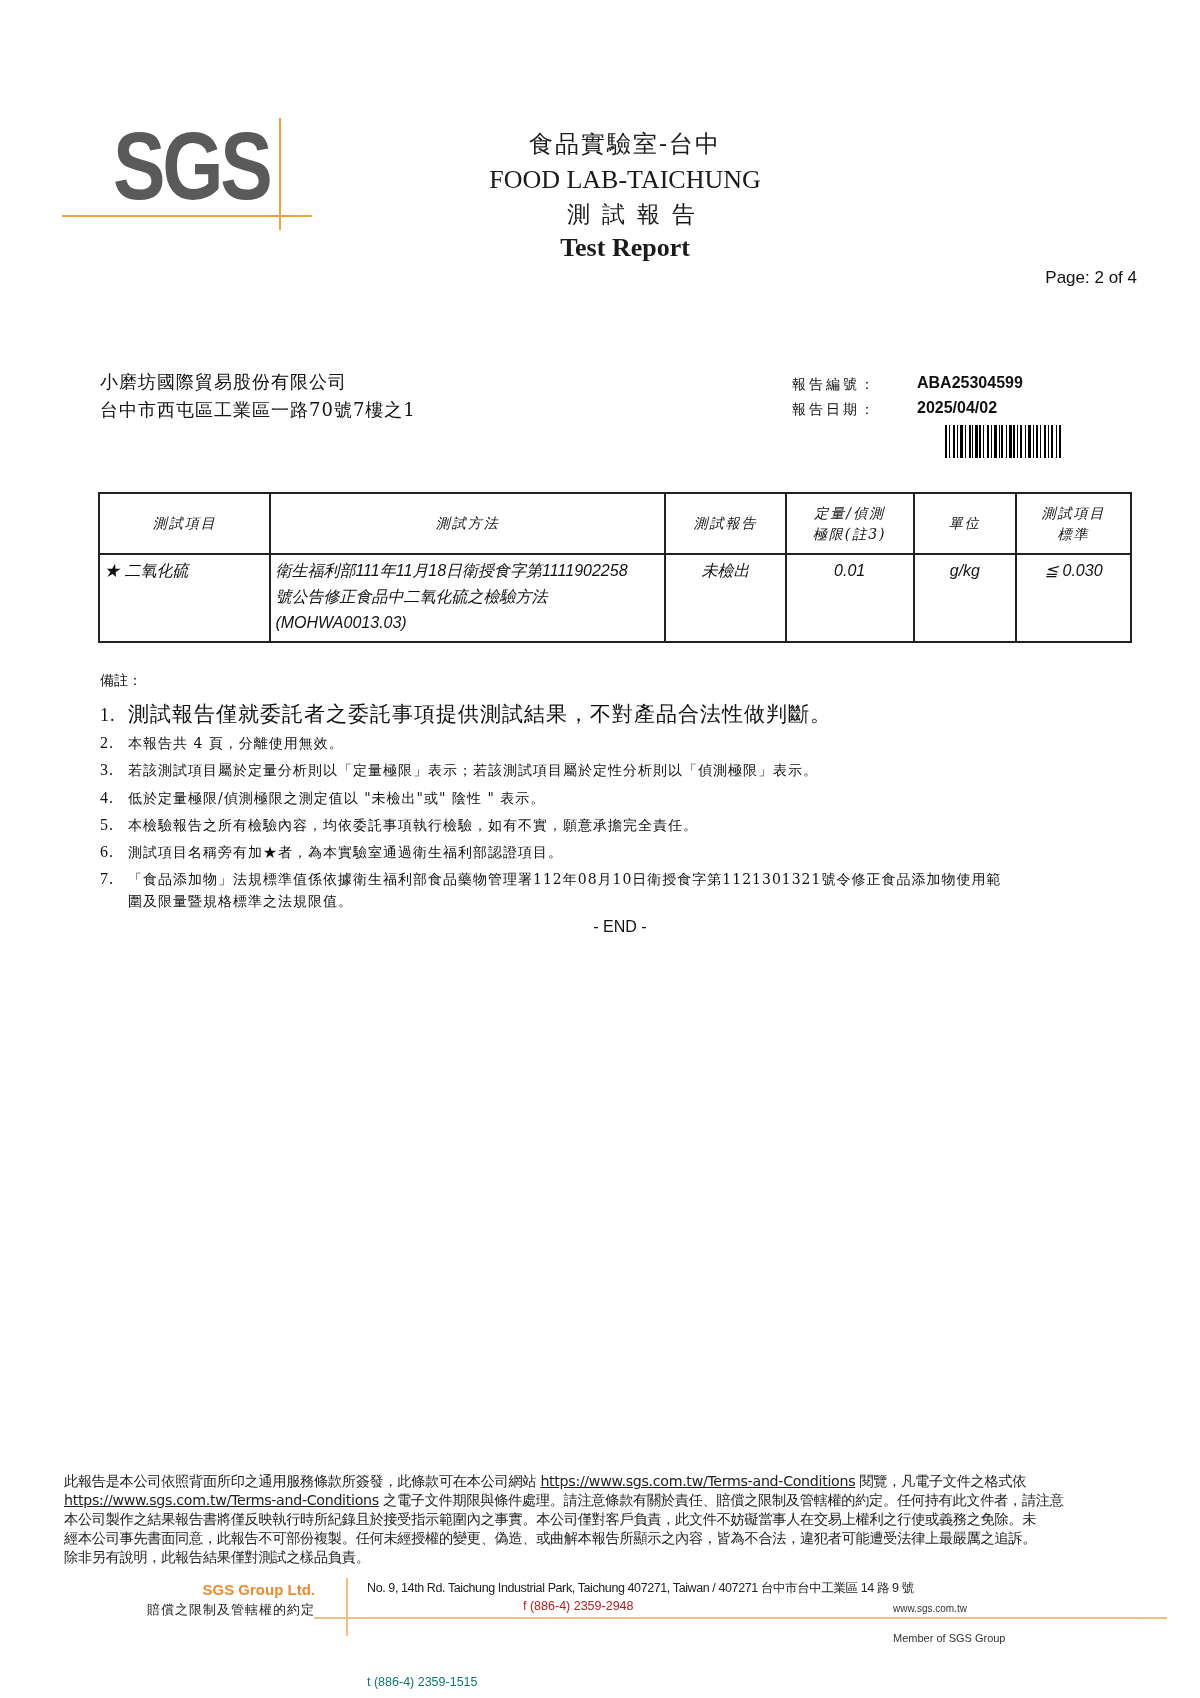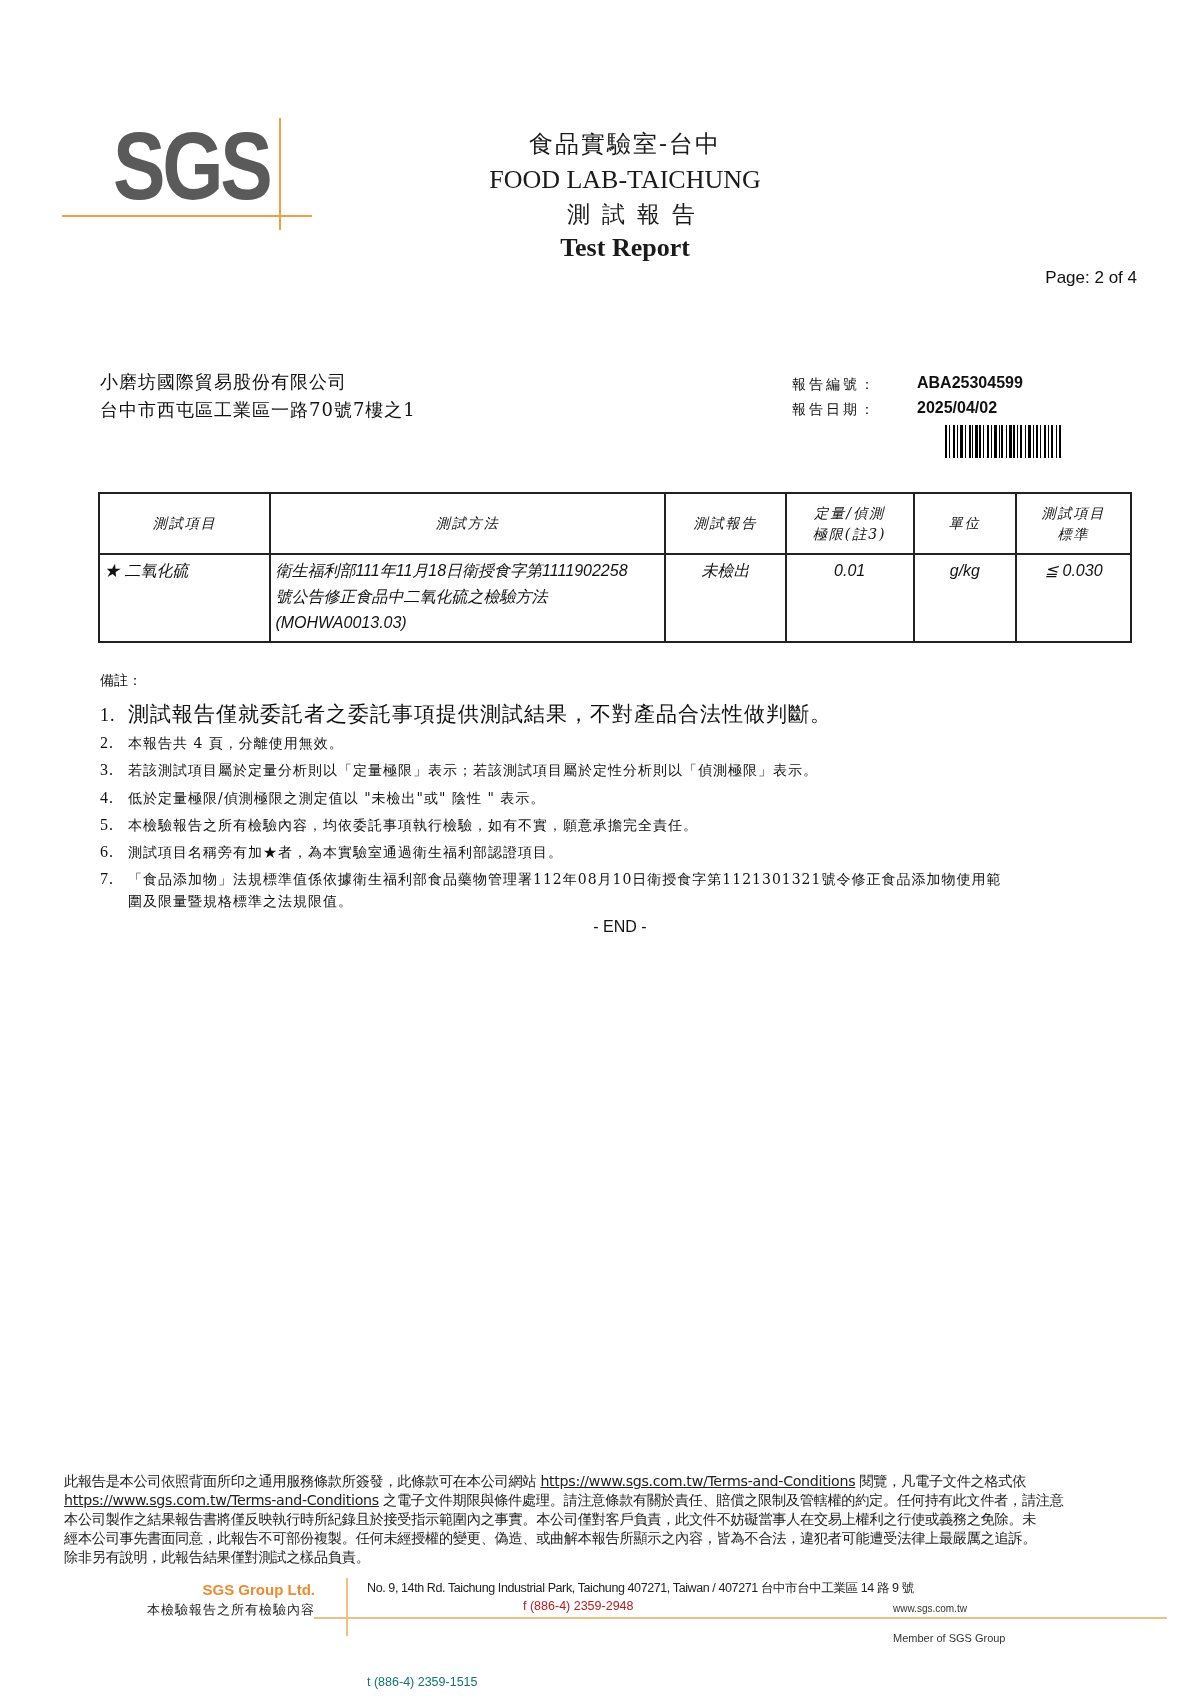--- a/index.html
+++ b/index.html
@@ -186,20 +186,20 @@
 
 <div class="abs disclaimer">
   <div><span>此報告是本公司依照背面所印之通用服務條款所簽發，此條款可在本公司網站 </span><span class="lk">https://www.sgs.com.tw/Terms-and-Conditions</span><span> 閱覽，凡電子文件之格式依</span></div>
   <div><span class="lk">https://www.sgs.com.tw/Terms-and-Conditions</span><span> 之電子文件期限與條件處理。請注意條款有關於責任、賠償之限制及管轄權的約定。任何持有此文件者，請注意</span></div>
   <div>本公司製作之結果報告書將僅反映執行時所紀錄且於接受指示範圍內之事實。本公司僅對客戶負責，此文件不妨礙當事人在交易上權利之行使或義務之免除。未</div>
   <div>經本公司事先書面同意，此報告不可部份複製。任何未經授權的變更、偽造、或曲解本報告所顯示之內容，皆為不合法，違犯者可能遭受法律上最嚴厲之追訴。</div>
   <div>除非另有說明，此報告結果僅對測試之樣品負責。</div>
 </div>
 
 <div class="abs f-company-en">SGS Group Ltd.</div>
-<div class="abs f-company-cn">本檢驗報告之所有檢驗內容</div>
+<div class="abs f-company-cn">賠償之限制及管轄權的約定</div>
 <div class="abs f-vline"></div>
 <div class="abs f-hline"></div>
 <div class="abs f-addr">No. 9, 14th Rd. Taichung Industrial Park, Taichung 407271, Taiwan / 407271 台中市台中工業區 14 路 9 號</div>
 <div class="abs f-tel">t (886-4) 2359-1515</div>
 <div class="abs f-fax">f (886-4) 2359-2948</div>
 <div class="abs f-web">www.sgs.com.tw</div>
 <div class="abs f-member">Member of SGS Group</div>
 
 </body></html>

